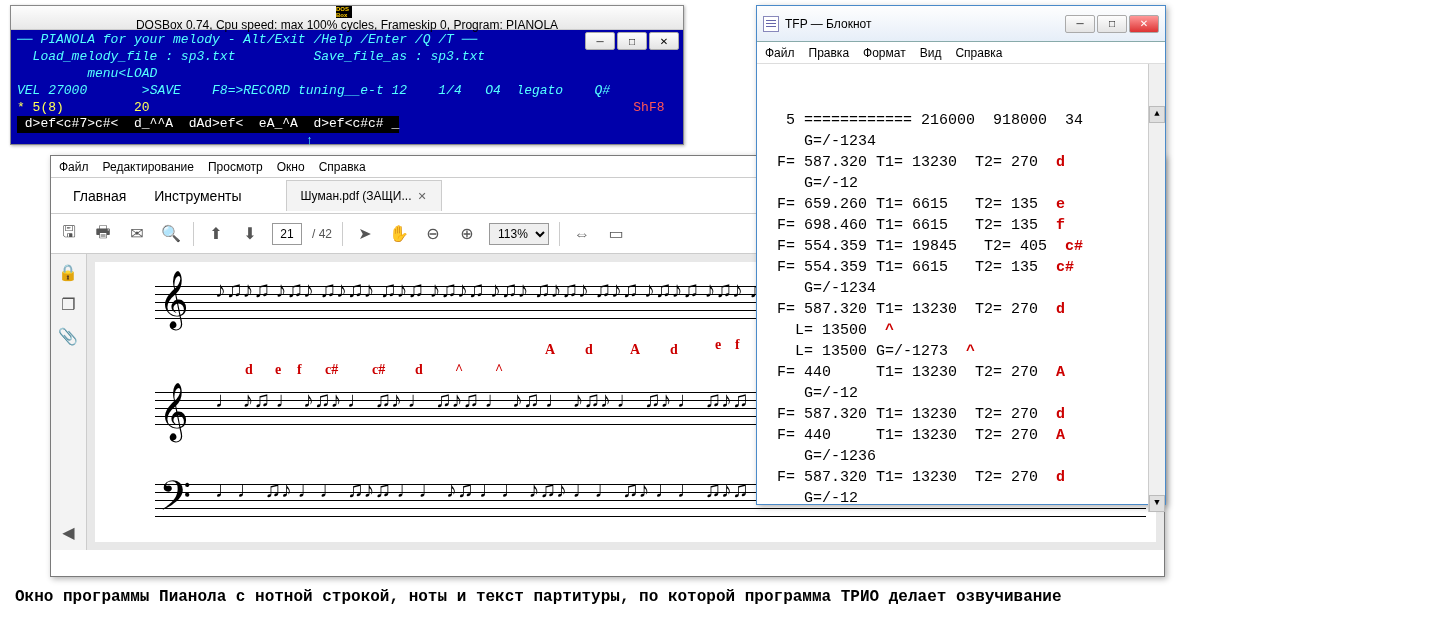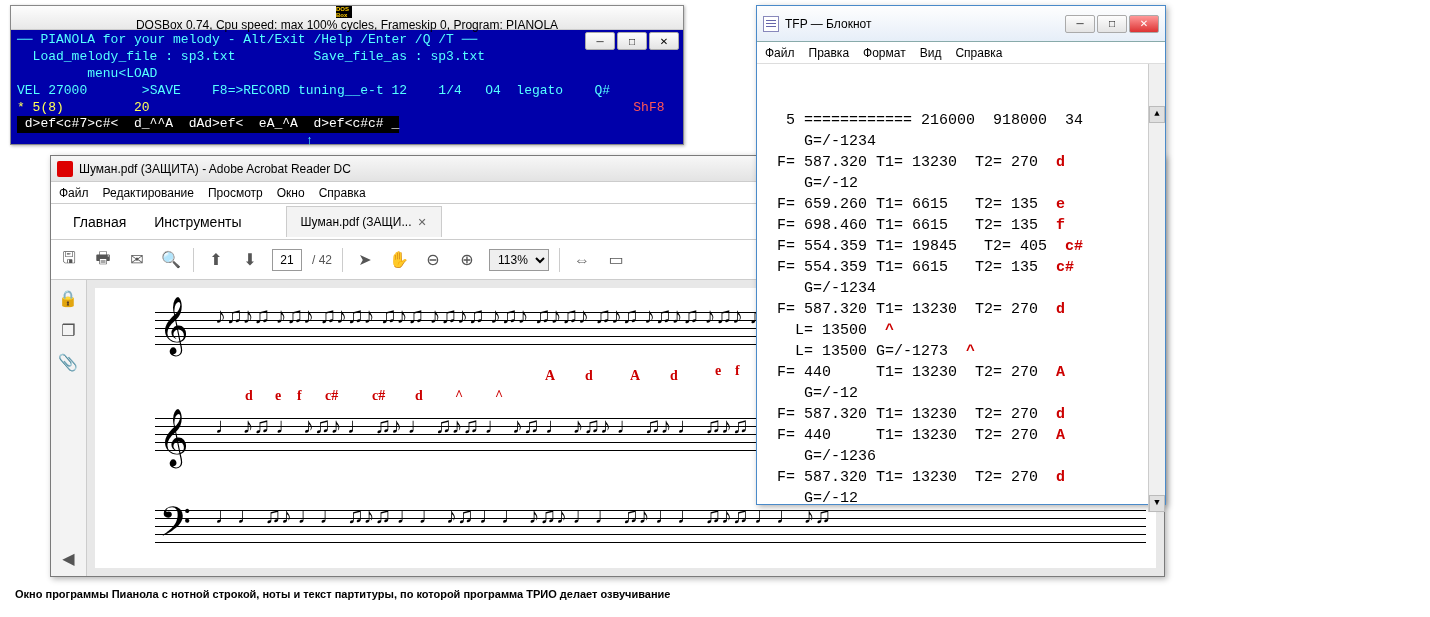--- a/index.html
+++ b/index.html
@@ -5,21 +5,21 @@
 * { margin: 0; padding: 0; box-sizing: border-box; }
 body { font-family: "Segoe UI", Tahoma, sans-serif; background: #fff; width: 1430px; height: 617px; position: relative; overflow: hidden; }
 
 
 .dosbox-window { position: absolute; left: 10px; top: 5px; width: 674px; height: 140px; border: 1px solid #888; background: #f0f0f0; box-shadow: 1px 1px 3px rgba(0,0,0,0.3); }
 .dosbox-titlebar { height: 24px; background: linear-gradient(#fdfdfd, #e8e8e8); display: flex; align-items: center; padding: 0 4px; border-bottom: 1px solid #ccc; font-size: 12px; flex-direction: column; }
 .dosbox-icon { width: 16px; height: 16px; background: #000; color: #ffcc00; font-size: 6px; font-weight: bold; display: flex; align-items: center; justify-content: center; margin-right: 6px; }
 .win-controls { margin-left: auto; display: flex; gap: 2px; }
 .win-btn { width: 30px; height: 18px; border: 1px solid #aaa; background: linear-gradient(#fdfdfd,#e4e4e4); font-size: 10px; display: flex; align-items: center; justify-content: center; cursor: pointer; border-radius: 2px; }
 .dosbox-content { background: #0000aa; color: #fff; font-family: "Courier New", monospace; font-size: 13px; padding: 2px 6px; height: calc(100% - 24px); white-space: pre; line-height: 1.3; }
-.dos-cyan { color: #55ffff; }
+.dos-cyan { color: #55ffff; font-style: italic; }
 .dos-yellow { color: #ffff55; margin-top: 46px; }
 .dos-red { color: #ff5555; }
 .dos-black-bg { background: #000; color: #fff; display: inline-block; }
 
 
 .acrobat-window { position: absolute; left: 50px; top: 155px; width: 1115px; height: 422px; border: 1px solid #7a7a7a; background: #fff; box-shadow: 2px 2px 6px rgba(0,0,0,0.3); }
 .acrobat-titlebar { height: 26px; background: linear-gradient(#f7f7f7,#e3e3e3); display: flex; align-items: center; padding: 0 6px; font-size: 12px; border-bottom: 1px solid #ccc; }
 .acrobat-icon { width: 16px; height: 16px; background: #d00; margin-right: 6px; border-radius: 2px; }
 .acrobat-menu { height: 22px; border-bottom: 1px solid #ccc; display: flex; align-items: center; padding: 0 8px; font-size: 12px; gap: 14px; }
 .acrobat-menu span { cursor: pointer; }
@@ -47,21 +47,21 @@
 .notepad-icon::before { content: ""; position: absolute; left: 2px; right: 2px; top: 3px; height: 1px; background: #66a; box-shadow: 0 3px 0 #66a, 0 6px 0 #66a; }
 .np-close { background: linear-gradient(#f99,#d33); color: #fff; }
 .notepad-menu { height: 22px; display: flex; align-items: center; padding: 0 8px; font-size: 12px; gap: 14px; border-bottom: 1px solid #ddd; }
 .notepad-content { font-family: "Courier New", monospace; font-size: 15px; padding: 4px 8px; line-height: 1.4; white-space: pre; height: calc(100% - 50px); overflow: hidden; position: relative; margin-left: 12px; }
 .np-scroll { position: absolute; right: 0; top: 0; bottom: 0; width: 17px; background: #f0f0f0; border-left: 1px solid #ccc; }
 .np-scroll-up, .np-scroll-down { height: 17px; background: #e0e0e0; border: 1px solid #bbb; font-size: 9px; display: flex; align-items: center; justify-content: center; cursor: pointer; }
 .np-scroll-down { position: absolute; bottom: 0; left: 0; right: 0; }
 .np-red { color: #c00; font-weight: bold; }
 
 
-.caption { position: absolute; left: 15px; top: 588px; font-family: Liberation Sans, sans-serif; font-size: 11px; font-weight: bold; }
+.caption { position: absolute; left: 15px; top: 588px; font-family: Liberation Mono, monospace; font-size: 16px; font-weight: bold; }
 
 .close-x { font-size: 11px; cursor: pointer; color: #666; }
 </style>
 </head>
 <body>
 
 <div class="dosbox-window">
   <div class="dosbox-titlebar">
     <div class="dosbox-icon">DOS
 Box</div>
@@ -75,24 +75,20 @@
   <div class="dosbox-content"><span class="dos-cyan">── PIANOLA for your melody - Alt/Exit /Help /Enter /Q /T ──</span>
 <span class="dos-cyan">  Load_melody_file : sp3.txt</span>          <span class="dos-cyan">Save_file_as : sp3.txt</span>
 <span class="dos-cyan">         menu&lt;LOAD</span>
 <span class="dos-cyan">VEL 27000</span>       <span class="dos-cyan">&gt;SAVE</span>    <span class="dos-cyan">F8=&gt;RECORD tuning__e-t 12</span>    <span class="dos-cyan">1/4</span>   <span class="dos-cyan">O4</span>  <span class="dos-cyan">legato</span>    <span class="dos-cyan">Q#</span>
 <span class="dos-yellow">* 5(8)         20</span>                                                              <span class="dos-red">ShF8</span>
 <span class="dos-black-bg"> d&gt;ef&lt;c#7&gt;c#&lt;  d_^^A  dAd&gt;ef&lt;  eA_^A  d&gt;ef&lt;c#c# _</span>
 <span class="dos-cyan">                                     ↑</span></div>
 </div>
 
 <div class="acrobat-window">
-  <div class="acrobat-titlebar">
-    <div class="acrobat-icon"></div>
-    <span>Шуман.pdf (ЗАЩИТА) - Adobe Acrobat Reader DC</span>
-  </div>
   <div class="acrobat-menu">
     <span>Файл</span>
     <span>Редактирование</span>
     <span>Просмотр</span>
     <span>Окно</span>
     <span>Справка</span>
   </div>
   <div class="acrobat-tabs">
     <div class="acrobat-tab">Главная</div>
     <div class="acrobat-tab">Инструменты</div>

